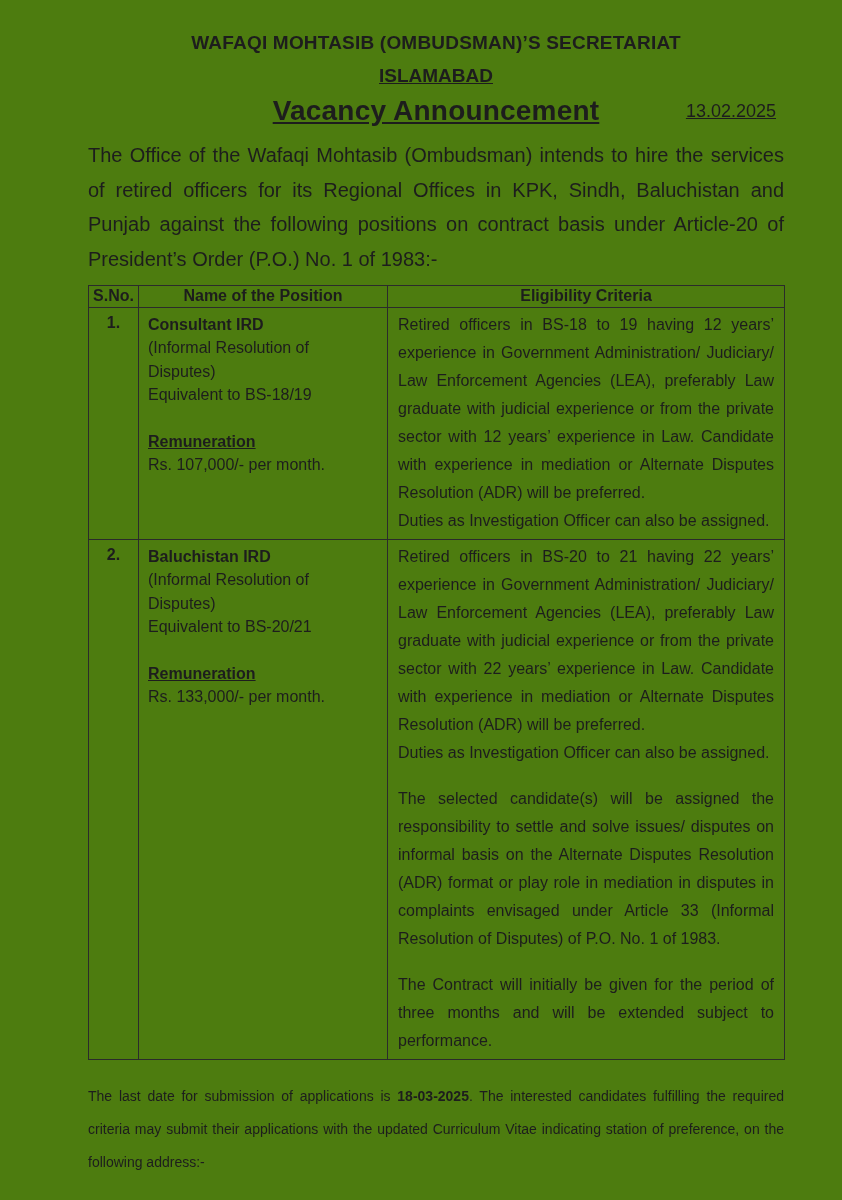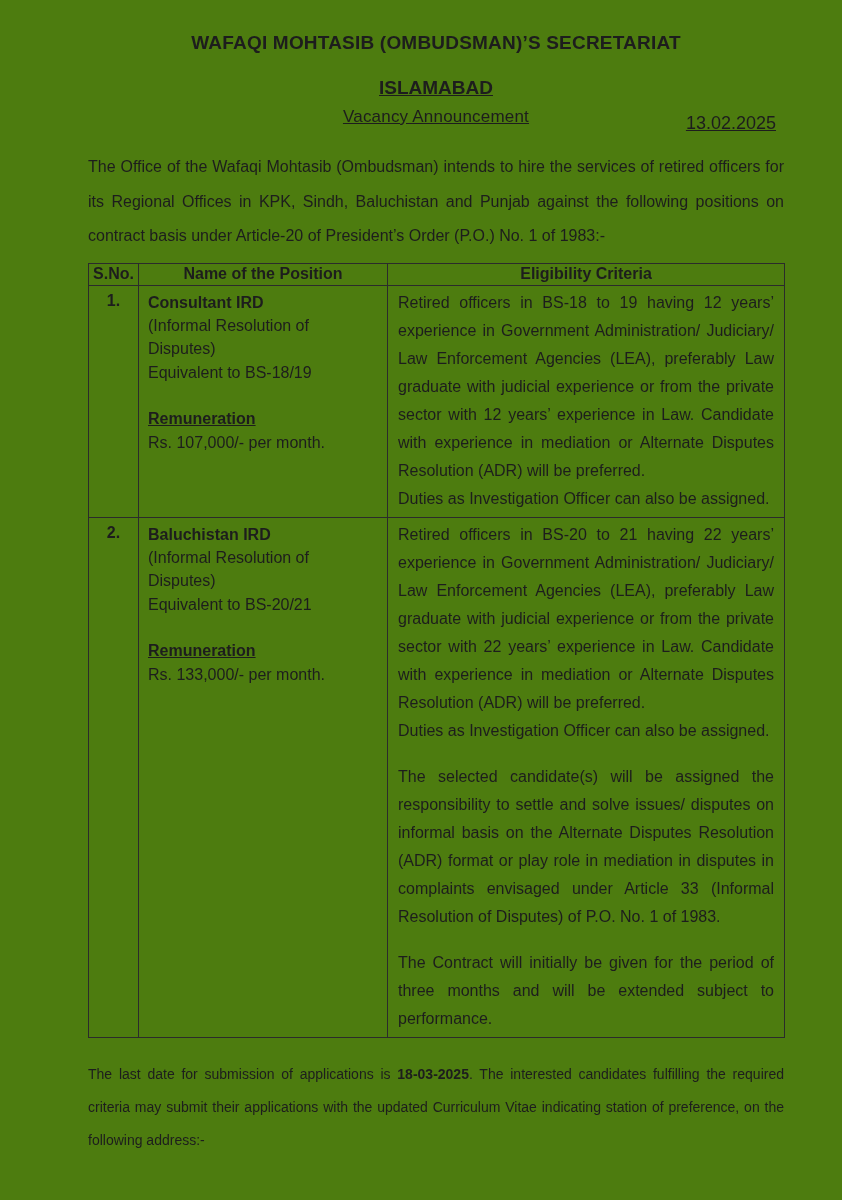--- a/index.html
+++ b/index.html
@@ -13,31 +13,31 @@
   .page {
     width: 842px; height: 1200px;
     background: #4d7c0f;
     padding: 30px 58px 0 88px;
     position: relative;
     overflow: hidden;
   }
   
   .doc-header { text-align: center; }
   .title1 { font-size: 19px; font-weight: 700; letter-spacing: 0.2px; line-height: 26px; }
-  .title2 { font-size: 19px; font-weight: 700; text-decoration: underline; line-height: 26px; margin-top: 19px; }
+  .title2 { font-size: 19px; font-weight: 700; text-decoration: underline; line-height: 26px; margin-top: 7px; }
   .title3-row { position: relative; margin-top: 6px; height: 32px; }
-  .title3 { font-size: 17px; font-weight: 400; text-decoration: underline; letter-spacing: 0.2px; margin-top: 37px; }
+  .title3 { font-size: 28px; font-weight: 700; text-decoration: underline; letter-spacing: 0.2px; margin-top: 37px; }
   .doc-date {
     position: absolute; right: 8px; top: 6px;
     font-size: 18px; font-weight: 400; text-decoration: underline;
   }
   
   .intro {
     margin-top: 11px;
-    font-size: 16px; line-height: 34.5px;
+    font-size: 20px; line-height: 34.5px;
     text-align: justify;
   }
   .closing {
     margin-top: 20px;
     font-size: 14px; line-height: 33px;
     text-align: justify;
   }
   .closing .bold-date { font-weight: 700; }
   
   table.positions-table {

